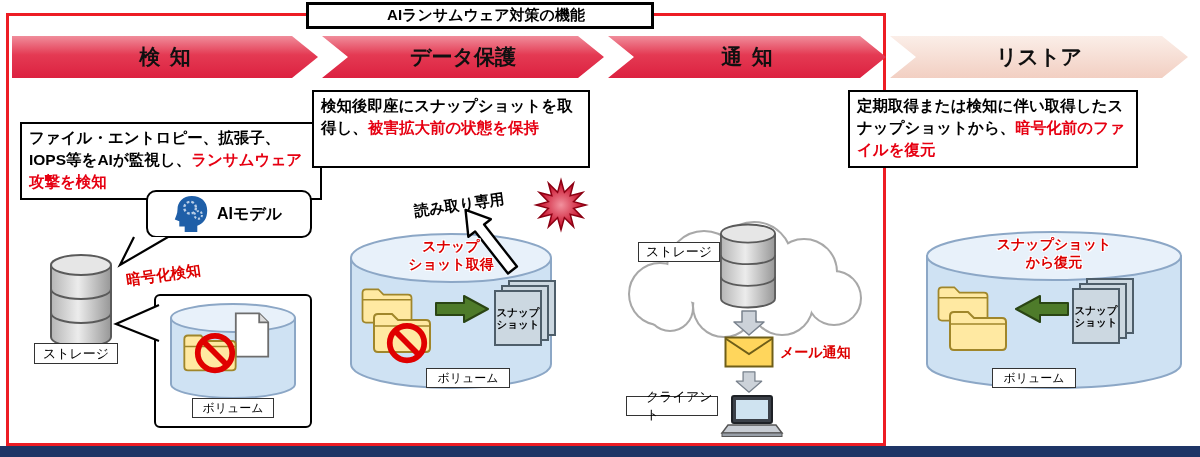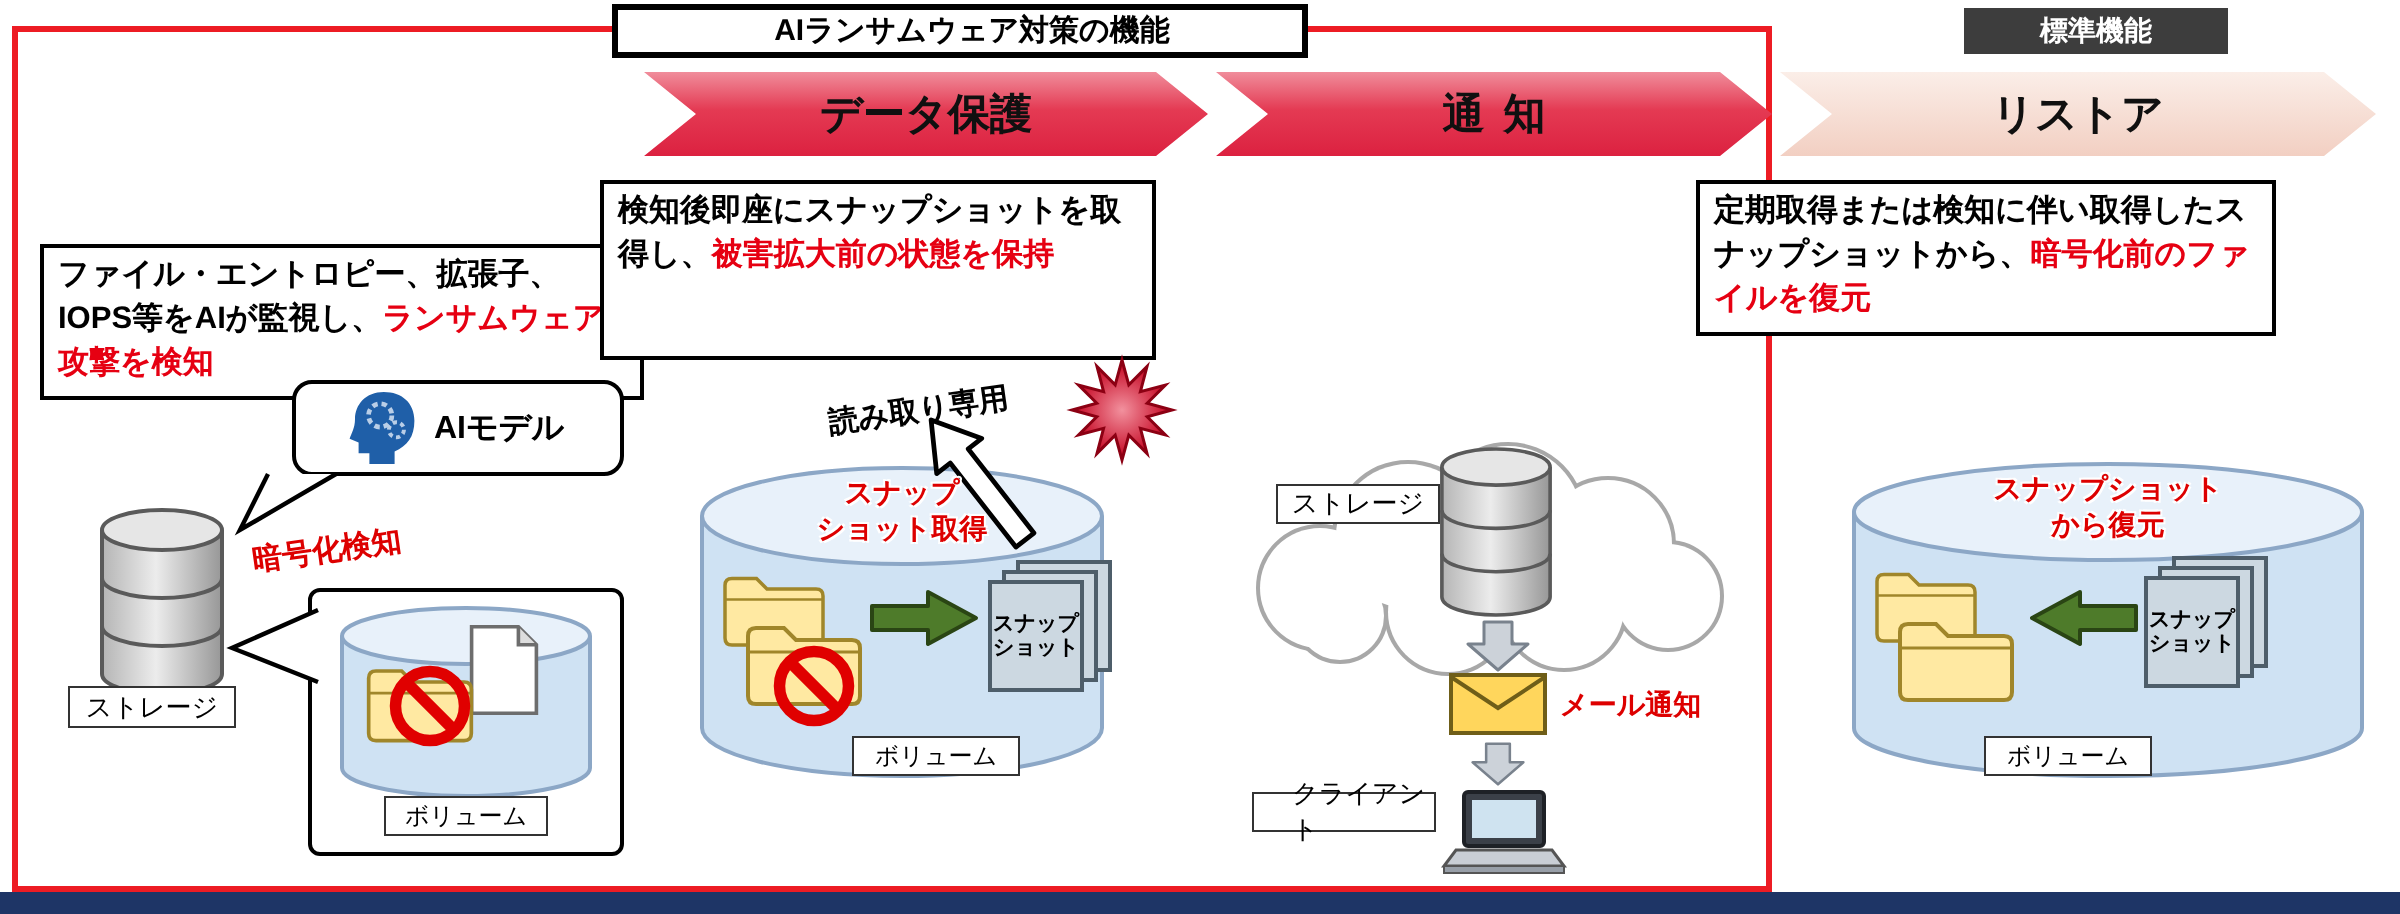--- a/index.html
+++ b/index.html
@@ -46,34 +46,36 @@
 </style>
 </head>
 <body>
 
 <div id="canvas">
 
   <div class="frame-red"></div>
   <div class="footer-bar"></div>
 
   <div class="title-ai">AIランサムウェア対策の機能</div>
-  <div class="title-std">標準機能</div>
-
+
+  <div class="arrow red first" style="left:12px;width:306px;">
+    <span class="spread">検知</span>
+  </div>
   <div class="arrow red notch" style="left:322px;width:282px;">
     <span>データ保護</span>
   </div>
   <div class="arrow red notch" style="left:608px;width:278px;">
     <span class="spread">通知</span>
   </div>
   <div class="arrow pale notch" style="left:890px;width:298px;">
     <span>リストア</span>
   </div>
 
   <div class="descbox" style="left:20px;top:90px;width:302px;height:78px;margin-top:32px;"><span>ファイル・エントロピー、拡張子、IOPS等をAIが監視し、</span><span class="red">ランサムウェア攻撃を検知</span></div>
-  <div class="descbox" style="left:300px;top:90px;width:278px;height:90px;"><span>検知後即座にスナップショットを取得し、</span><span class="red">被害拡大前の状態を保持</span></div>
+  <div class="descbox" style="left:312px;top:90px;width:278px;height:78px;"><span>検知後即座にスナップショットを取得し、</span><span class="red">被害拡大前の状態を保持</span></div>
   <div class="descbox" style="left:848px;top:90px;width:290px;height:78px;"><span>定期取得または検知に伴い取得したスナップショットから、</span><span class="red">暗号化前のファイルを復元</span></div>
 
   <div>
     <svg class="pos" style="left:46px;top:250px;z-index:3;" width="70" height="102" viewBox="0 0 70 102">
       <defs>
           <linearGradient id="gs1" x1="0" y1="0" x2="1" y2="0">
         <stop offset="0" stop-color="#b5b5b5"></stop>
             <stop offset="0.45" stop-color="#ececec"></stop>
             <stop offset="1" stop-color="#979797"></stop>
       </linearGradient>

